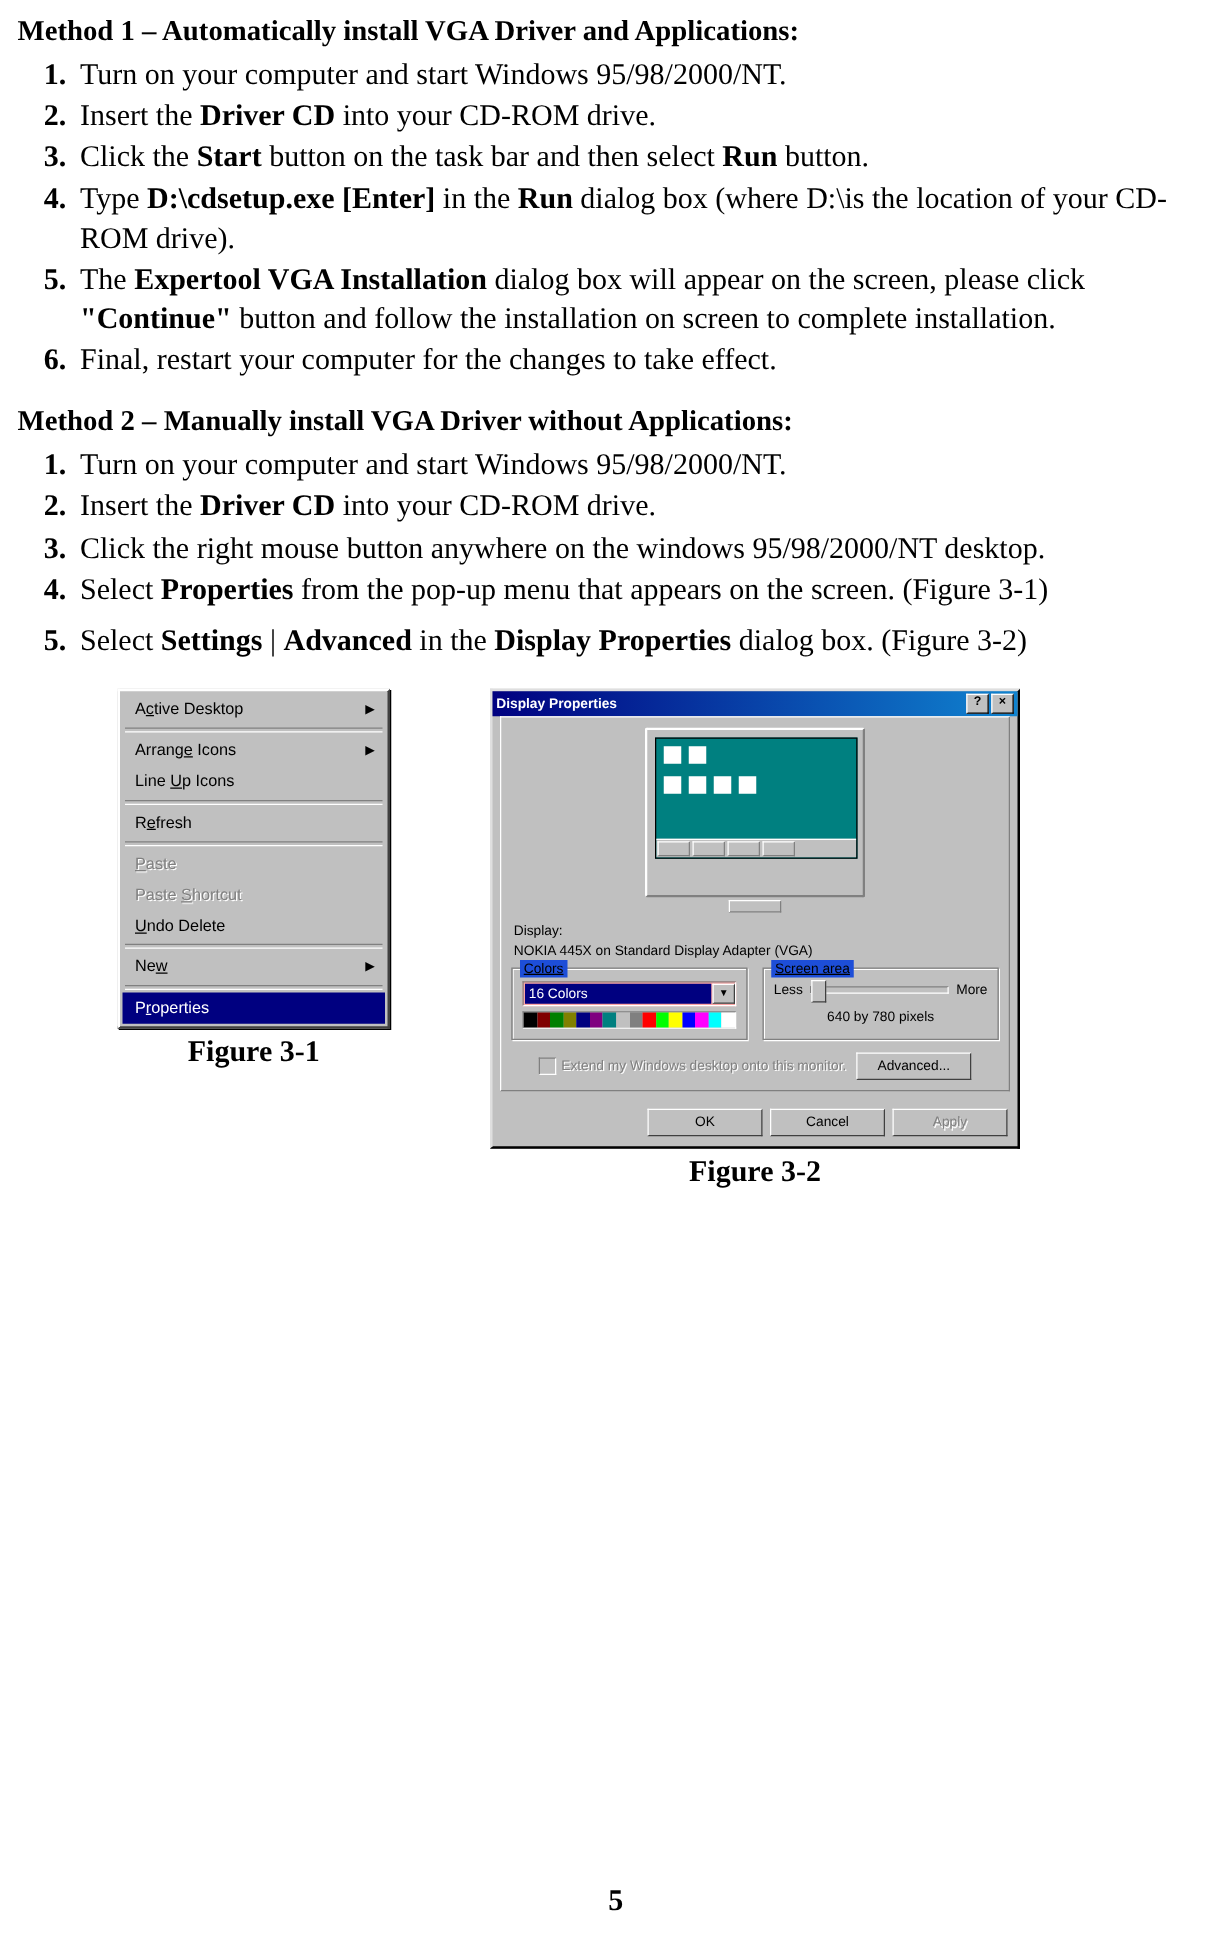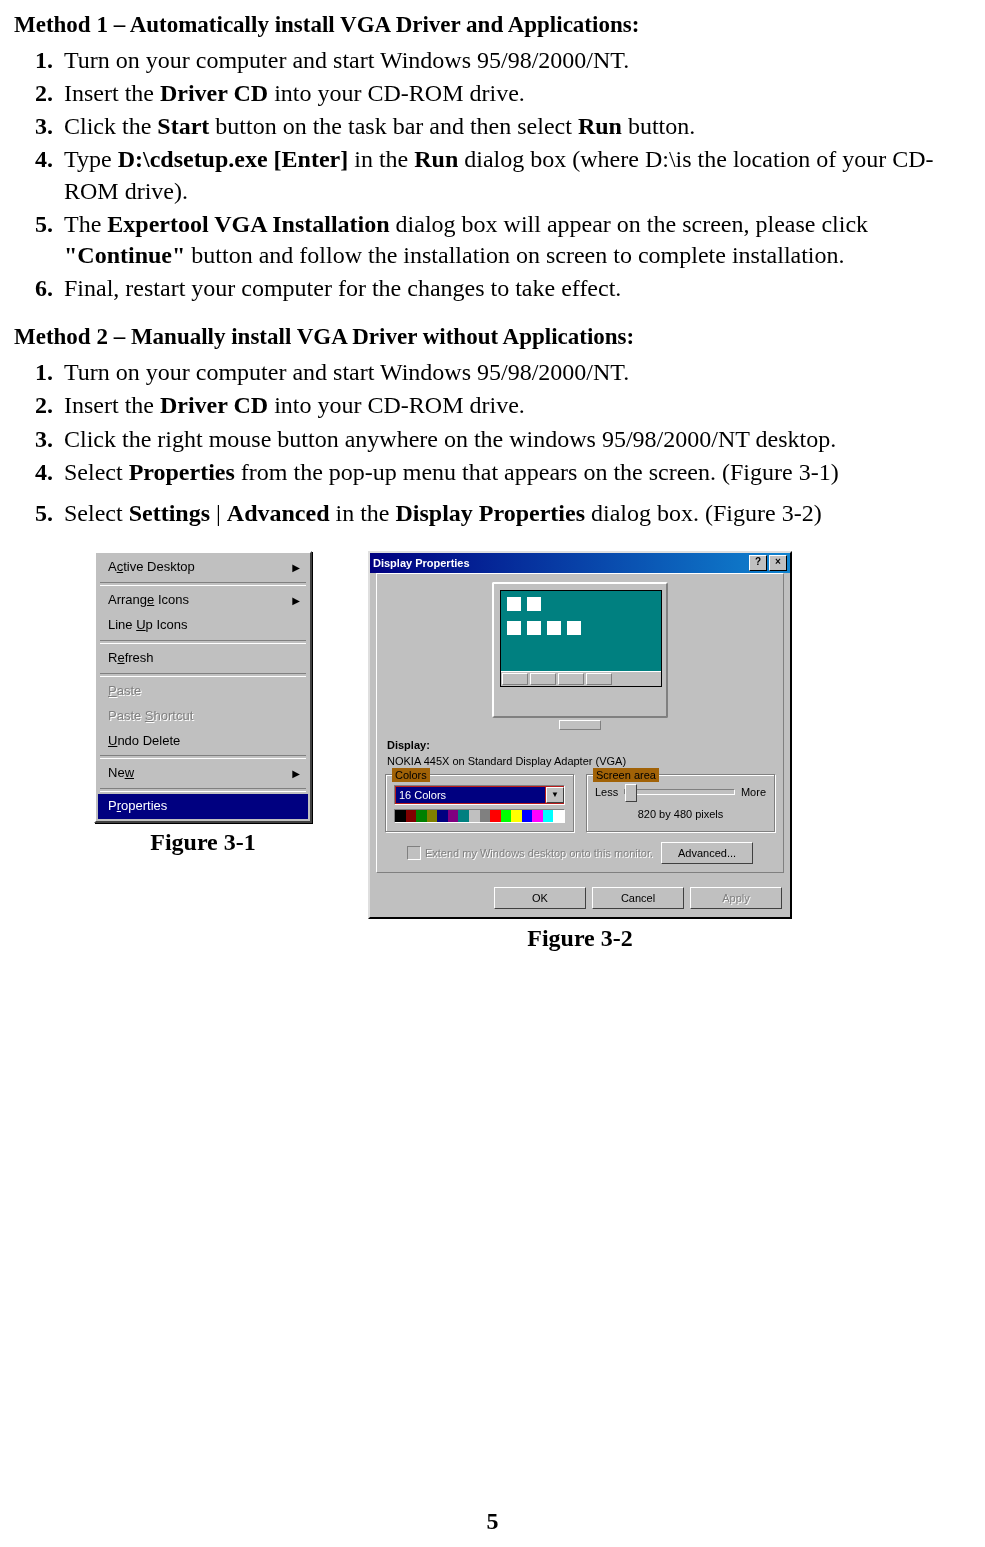--- a/index.html
+++ b/index.html
@@ -29,21 +29,21 @@
     ol li {
       margin-bottom: 2px;
       padding-left: 5px;
     }
     ol li::marker {
       font-weight: bold;
     }
     .bold { font-weight: bold; }
     .figures-row {
       display: flex;
-      gap: 56px;
+      gap: 80px;
       margin-top: 22px;
       align-items: flex-start;
       justify-content: flex-start;
       padding-left: 80px;
     }
     .figure-col {
       display: flex;
       flex-direction: column;
       align-items: center;
     }
@@ -216,40 +216,41 @@
       border-color: #fff #808080 #808080 #fff;
     }
     .mstand {
       width: 40px;
       height: 8px;
       background: #c0c0c0;
       margin: 2px auto 0;
       border: 1px solid;
       border-color: #fff #808080 #808080 #fff;
     }
-    .display-label { margin: 2px 0 1px 2px; font-weight: bold; }
+    .display-label { margin: 2px 0 1px 2px; }
     .display-value { margin: 0 0 6px 2px; }
     .opts-row { display: flex; gap: 12px; }
     .group {
       border: 1px solid #808080;
       box-shadow: inset 1px 1px 0 #fff, 1px 1px 0 #fff;
       padding: 10px 8px 8px;
       position: relative;
       flex: 1;
     }
     .group .gtitle {
       position: absolute;
       top: -7px;
       left: 6px;
-      background: #a16207;
+      background: #1d4ed8;
       padding: 0 3px;
       font-size: 11px;
+      text-decoration: underline;
     }
     .dropdown {
-      background: #b91c1c;
+      background: #fca5a5;
       color: #fff;
       border: 1px solid;
       border-color: #808080 #fff #fff #808080;
       font-size: 11px;
       display: flex;
       align-items: center;
       justify-content: space-between;
       height: 18px;
     }
     .dropdown .dd-sel {
@@ -472,21 +473,21 @@
           </div>
           <div class="group">
             <div class="gtitle">Screen area</div>
             <div class="slider-row">
               <span>Less</span>
               <div class="slider-track">
                 <div class="slider-thumb"></div>
               </div>
               <span>More</span>
             </div>
-            <div class="slider-val">820 by 480 pixels</div>
+            <div class="slider-val">640 by 780 pixels</div>
           </div>
         </div>
         <div class="extend-row">
           <span style="display:flex;align-items:center;">
             <span class="chk"></span>
             <span>Extend my Windows desktop onto this monitor.</span>
           </span>
           <span class="dlg-btn" style="color:#000;text-shadow:none;">Advanced...</span>
         </div>
       </div>

